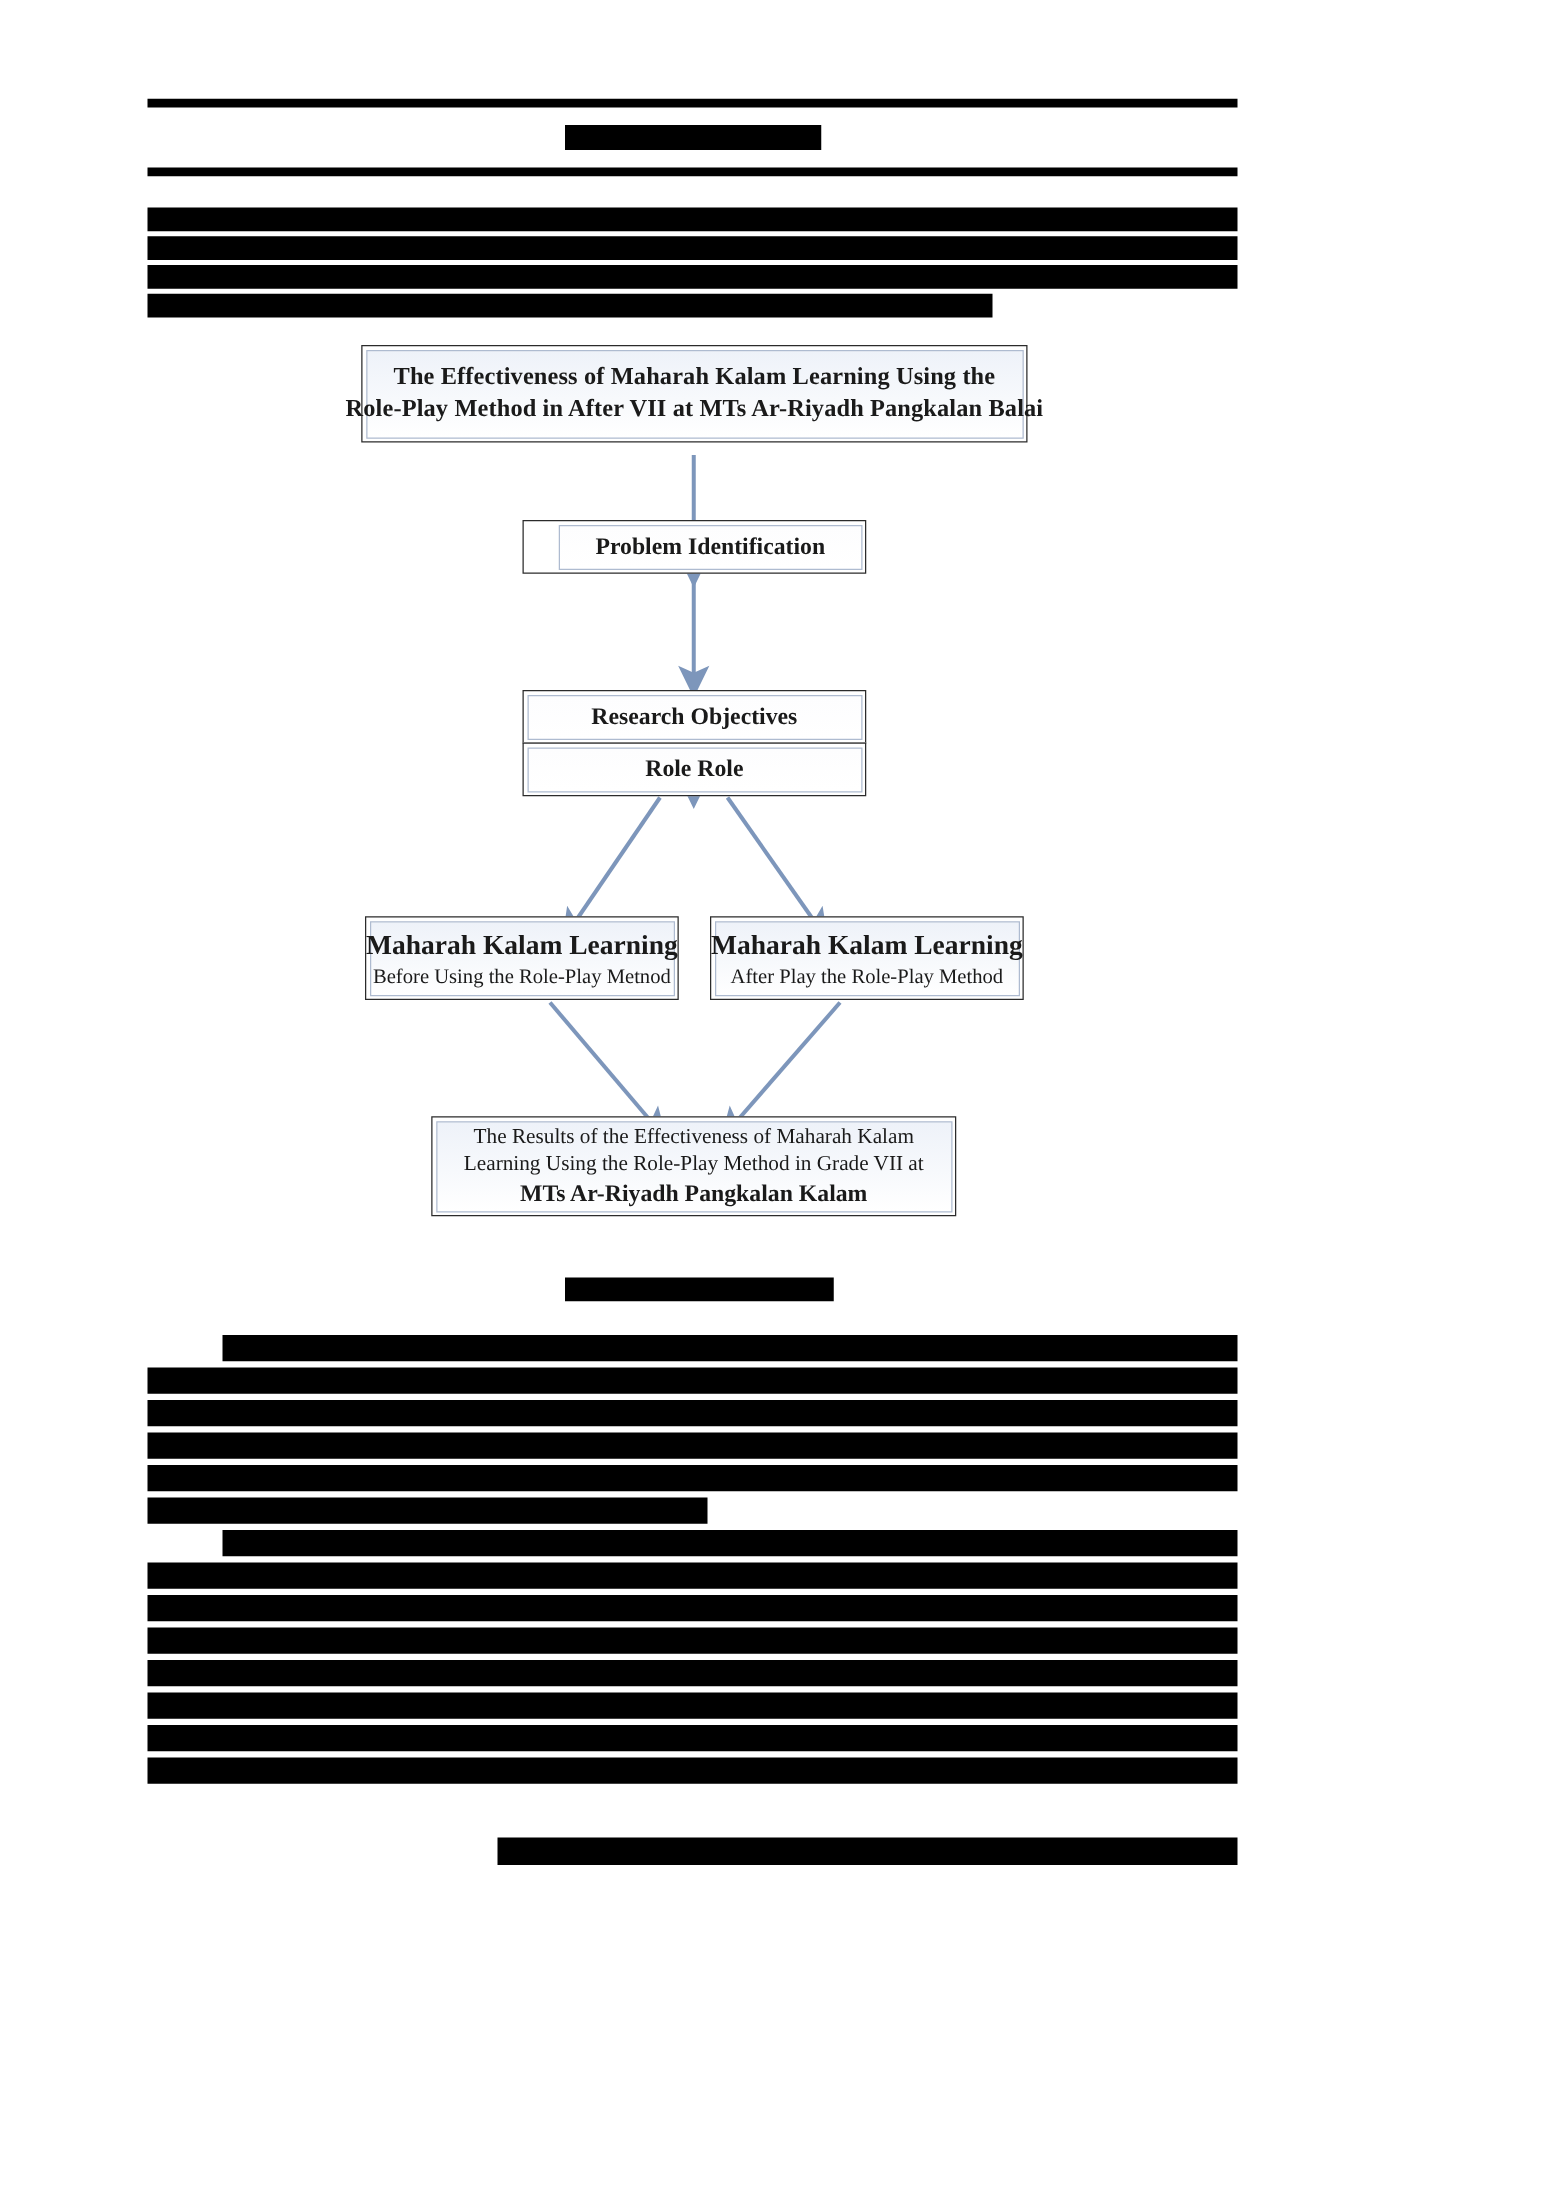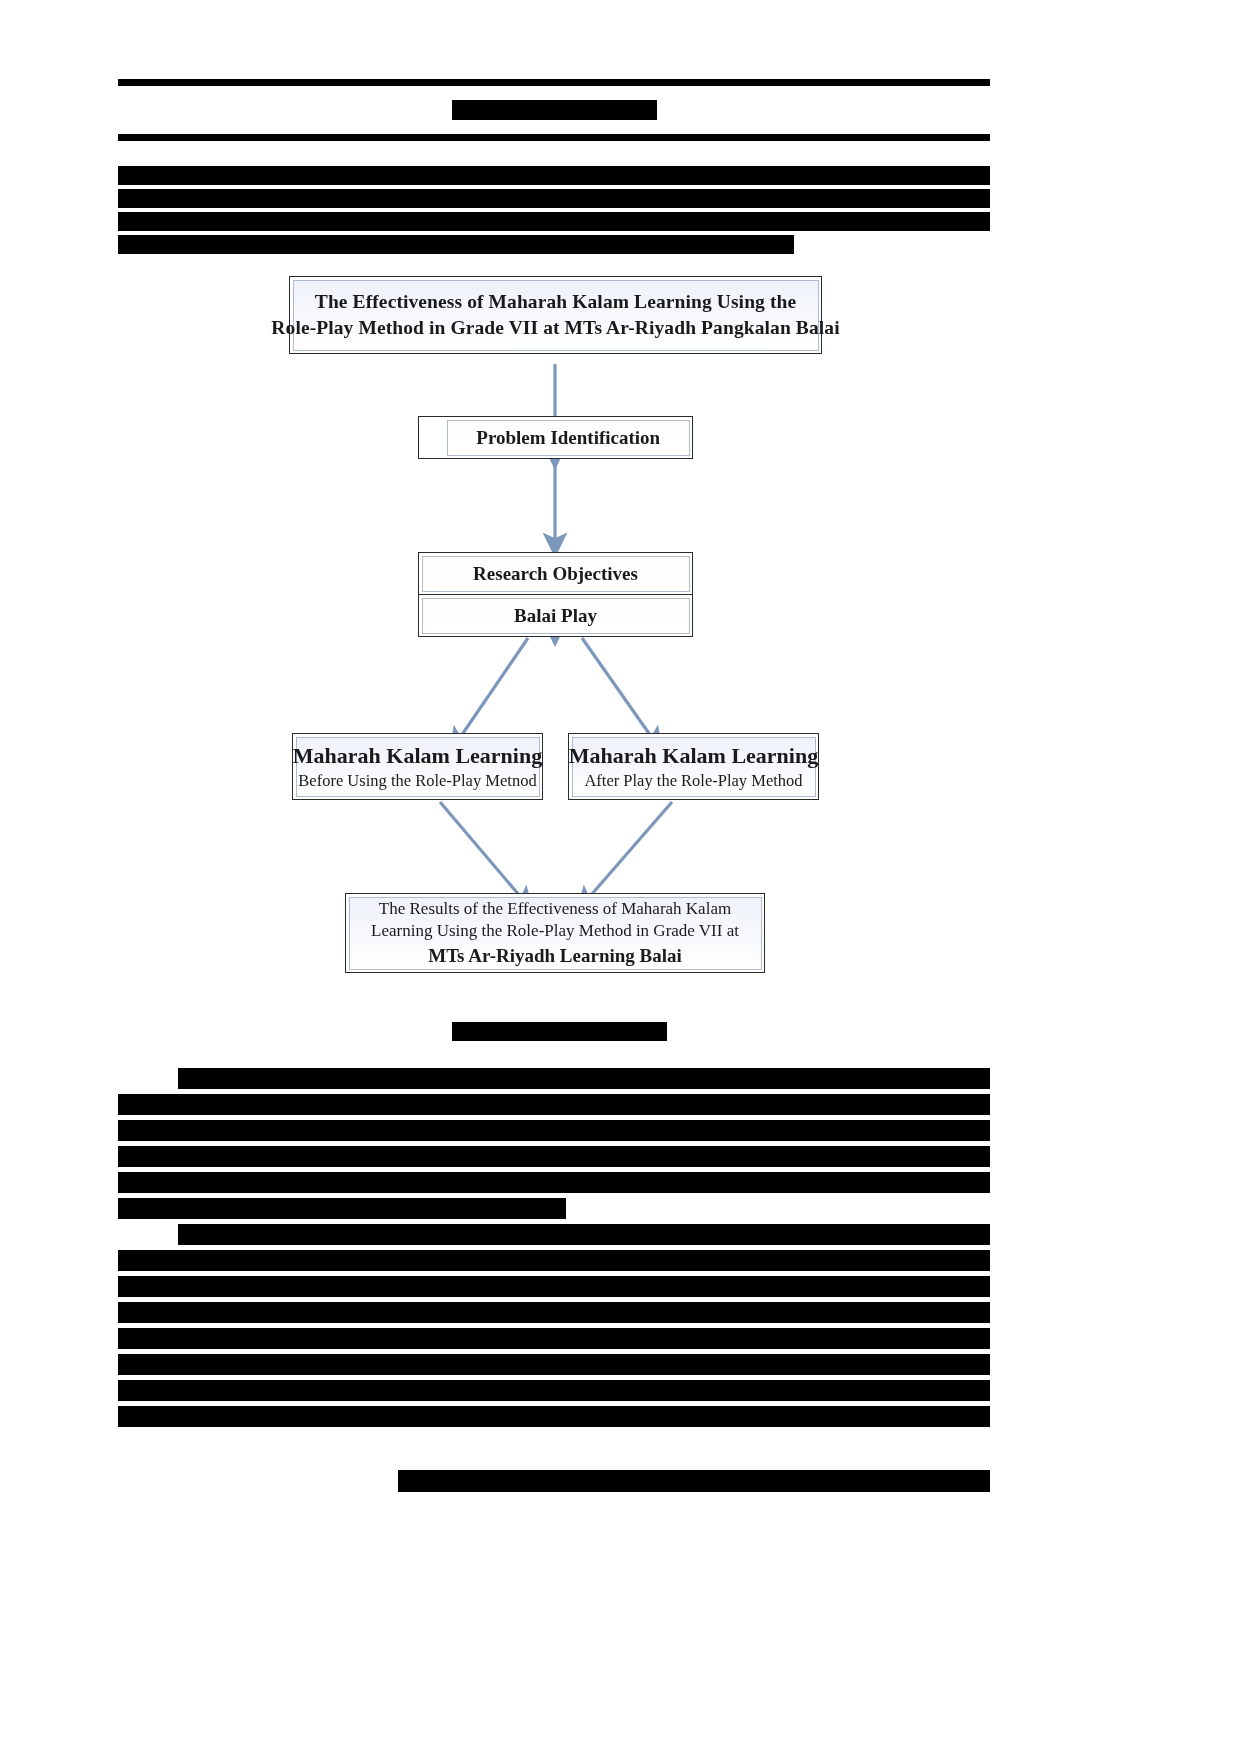--- a/index.html
+++ b/index.html
@@ -133,39 +133,39 @@
       <line x1="440" y1="802" x2="525" y2="902"></line>
       <line x1="672" y1="802" x2="585" y2="902"></line>
     </g>
   </svg>
 
   <div class="flow">
 
     <div class="node n-title" style="left:289px; top:276px; width:533px; height:78px;">
       <div class="inner">
         <span class="ln">The Effectiveness of Maharah Kalam Learning Using the</span>
-        <span class="ln">Role-Play Method in Grade VII at MTs Ar-Riyadh Pangkalan Balai</span>
+        <span class="ln">Role-Play Method in After VII at MTs Ar-Riyadh Pangkalan Balai</span>
       </div>
     </div>
 
     <div class="node n-step" style="left:418px; top:416px; width:275px; height:43px;padding-left:28px;">
       <div class="inner plainfill">
         <span class="ln">Problem Identification</span>
       </div>
     </div>
 
     <div class="node n-step" style="left:418px; top:505px; width:275px; height:43px;margin-top:47px;">
       <div class="inner plainfill">
         <span class="ln">Research Objectives</span>
       </div>
     </div>
 
     <div class="node n-step" style="left:418px; top:594px; width:275px; height:43px;">
       <div class="inner plainfill">
-        <span class="ln">Balai Play</span>
+        <span class="ln">Role Role</span>
       </div>
     </div>
 
     <div class="node n-branch" style="left:292px; top:733px; width:251px; height:67px;">
       <div class="inner">
         <span class="ln t1">Maharah Kalam Learning</span>
         <span class="ln t2">Before Using the Role-Play Metnod</span>
       </div>
     </div>
 
@@ -173,19 +173,19 @@
       <div class="inner">
         <span class="ln t1">Maharah Kalam Learning</span>
         <span class="ln t2">After Play the Role-Play Method</span>
       </div>
     </div>
 
     <div class="node n-result" style="left:345px; top:893px; width:420px; height:80px;">
       <div class="inner">
         <span class="ln">The Results of the Effectiveness of Maharah Kalam</span>
         <span class="ln">Learning Using the Role-Play Method in Grade VII at</span>
-        <span class="ln emph">MTs Ar-Riyadh Learning Balai</span>
+        <span class="ln emph">MTs Ar-Riyadh Pangkalan Kalam</span>
       </div>
     </div>
 
   </div>
 
 </div>
 
 </body></html>

